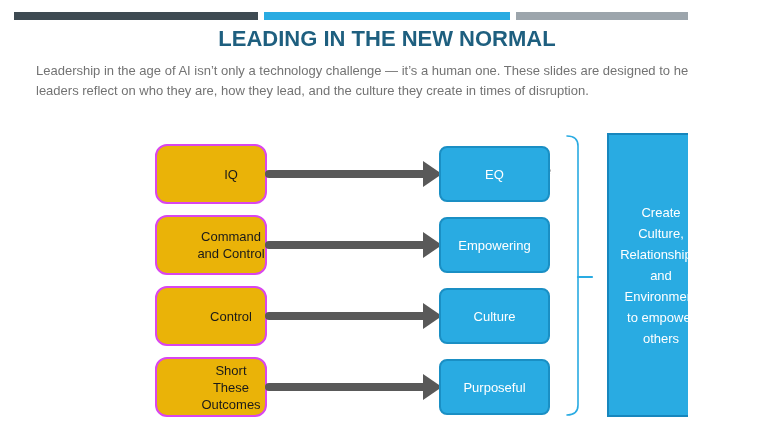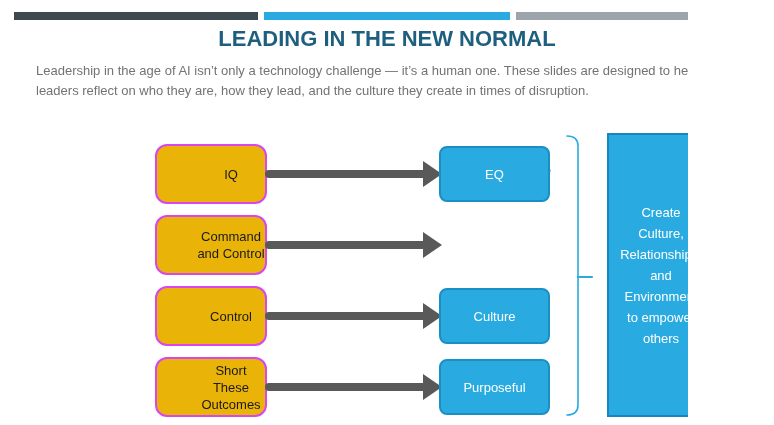--- a/index.html
+++ b/index.html
@@ -132,20 +132,21 @@
     <div class="arrow-shaft"></div>
     <div class="arrow-head"></div>
     <div class="more-box">EQ</div>
   </div>
 
   <div class="row r2">
     <div class="less-box">Command
 and Control</div>
     <div class="arrow-shaft"></div>
     <div class="arrow-head"></div>
+    <div class="more-box">Empowering</div>
   </div>
 
   <div class="row r3">
     <div class="less-box">Control</div>
     <div class="arrow-shaft"></div>
     <div class="arrow-head"></div>
     <div class="more-box">Culture</div>
   </div>
 
   <div class="row r4">

